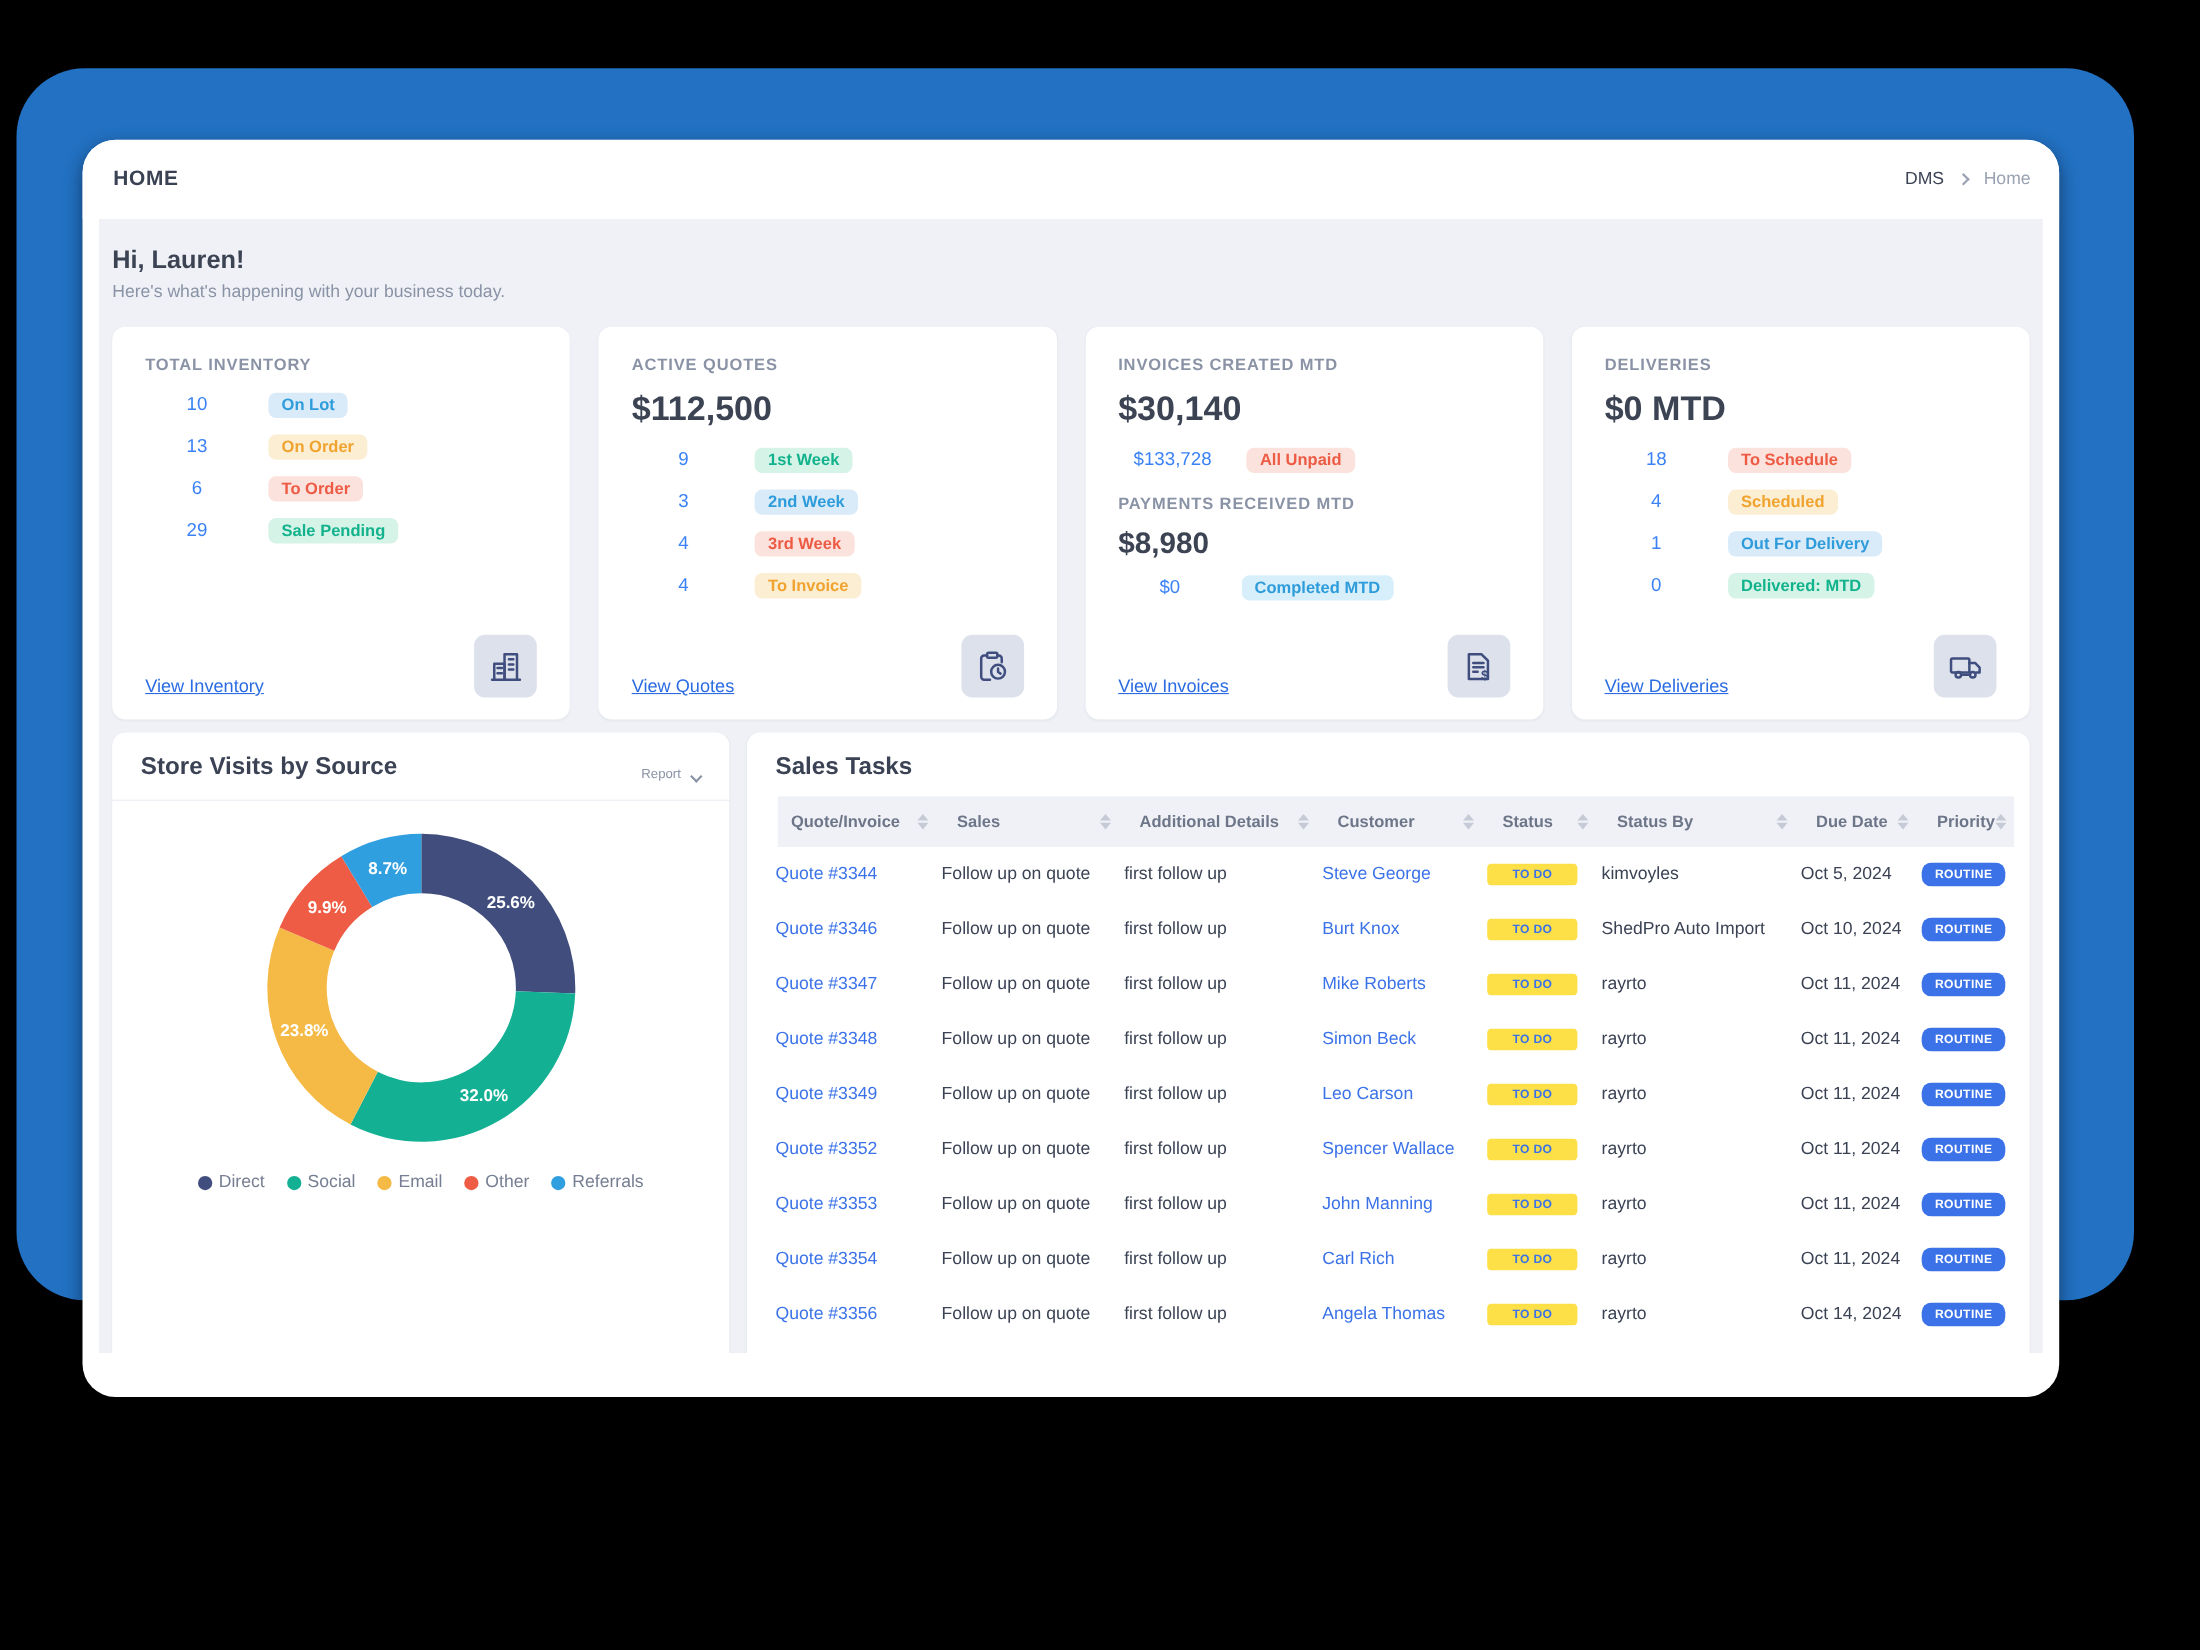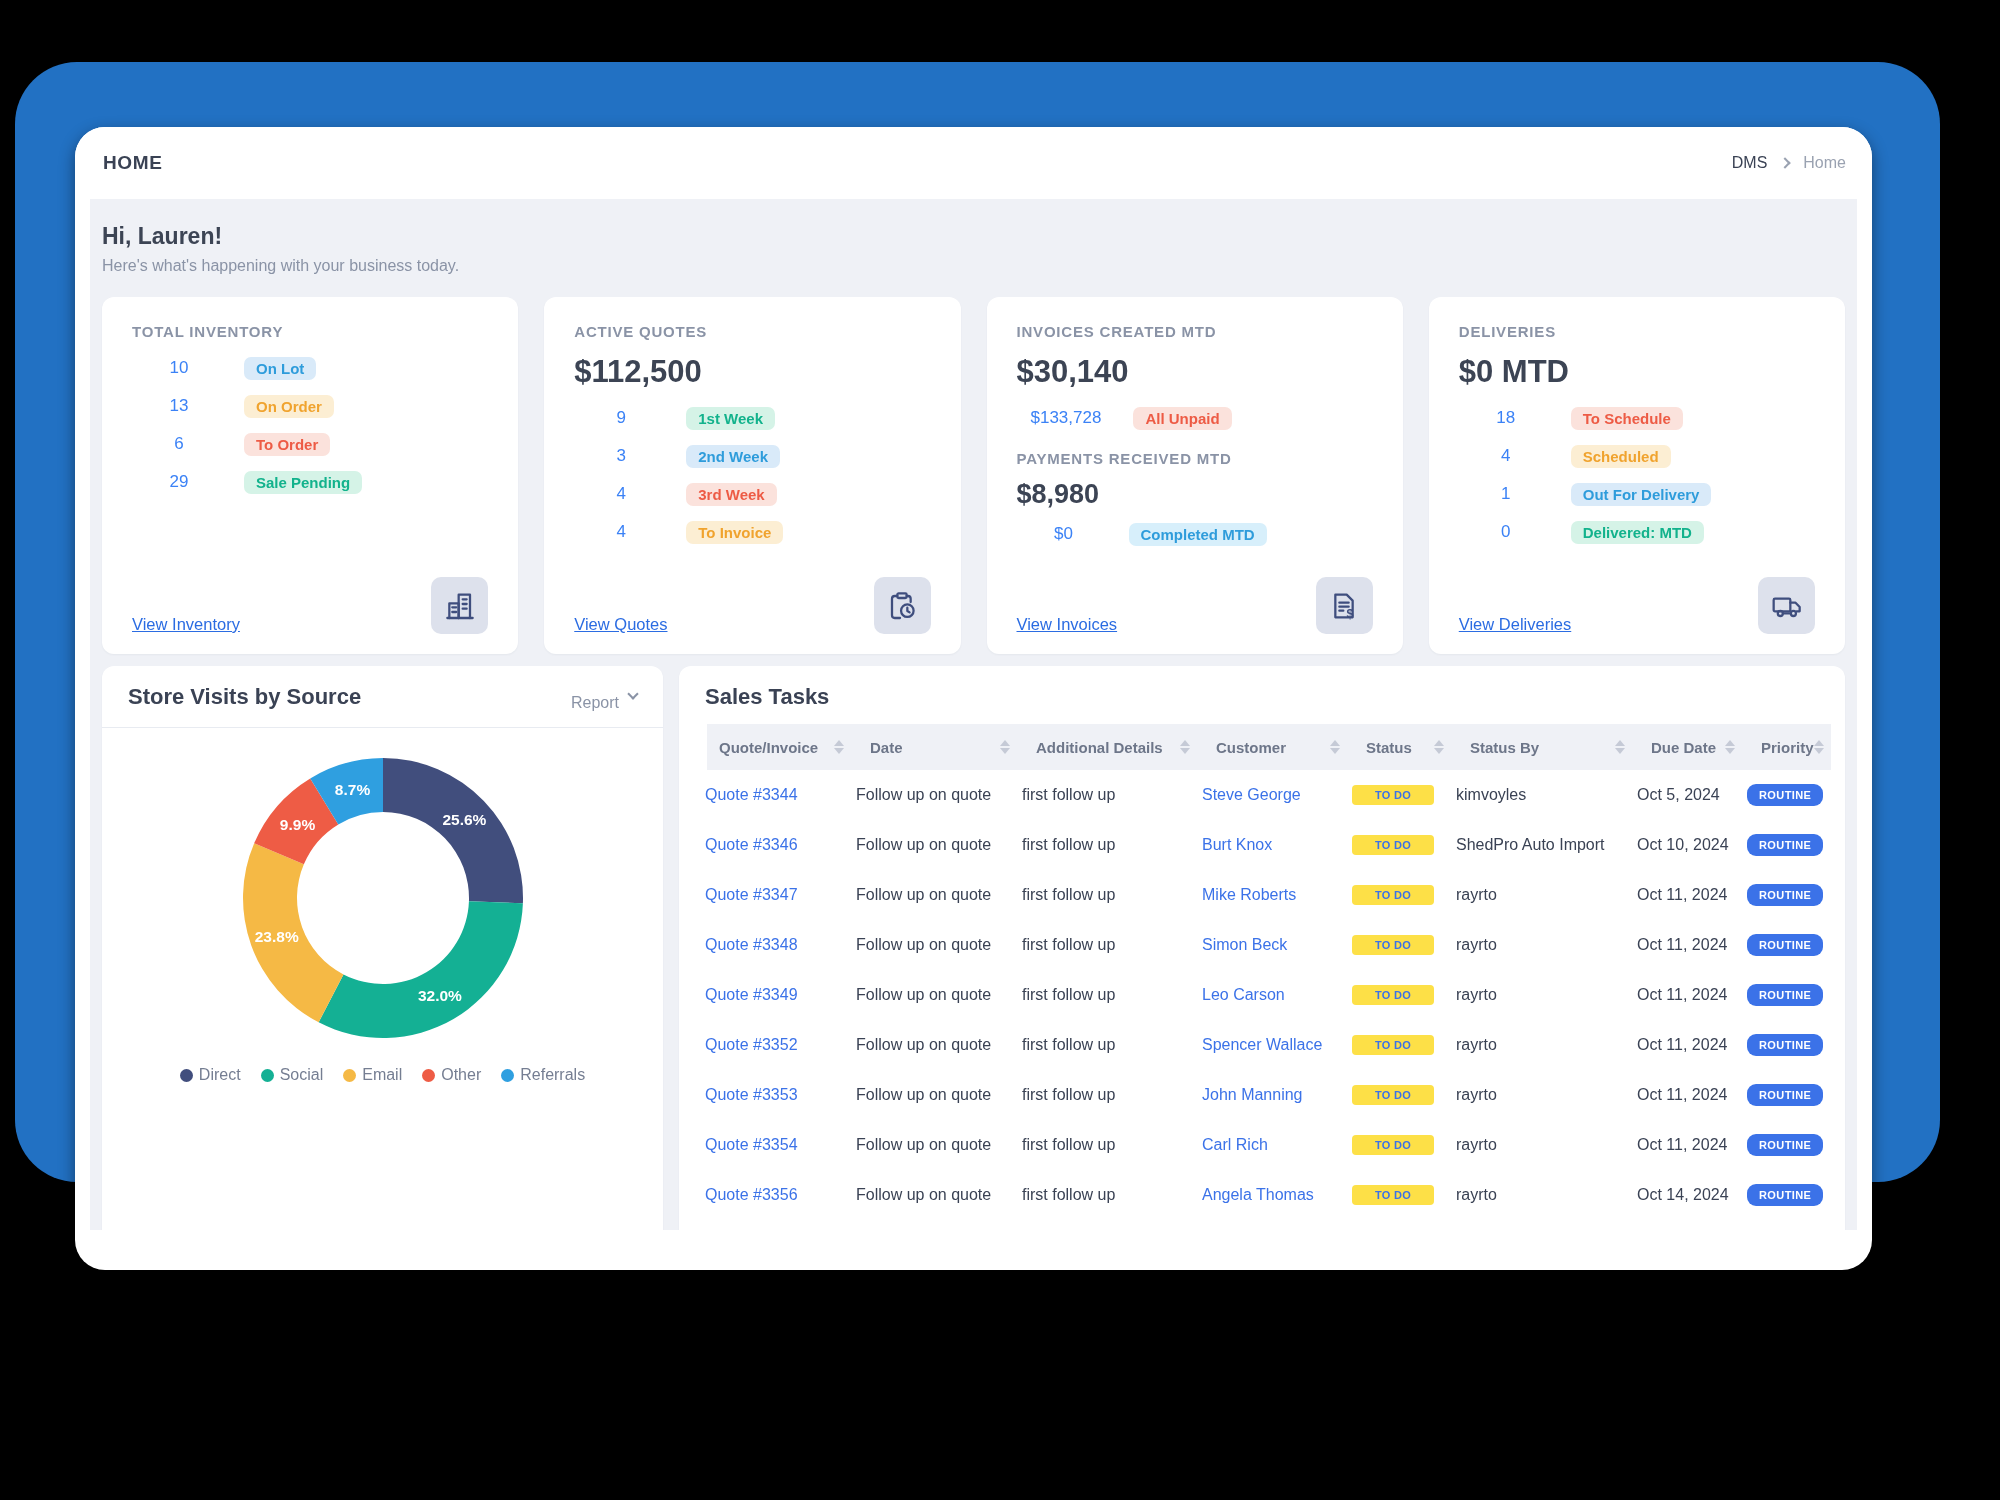--- a/index.html
+++ b/index.html
@@ -60,21 +60,21 @@
   .stat-bottom { margin-top:auto; display:flex; align-items:flex-end; justify-content:space-between; }
   .card-link { color:#2b6ce2; font-size:16.5px; text-decoration:underline; cursor:pointer; }
   .icon-tile { width:57px; height:57px; border-radius:10px; background:#dde1ec; display:flex; align-items:center; justify-content:center; }
   .icon-tile svg { width:32px; height:32px; stroke:#3f4e7e; fill:none; stroke-width:1.7; stroke-linecap:round; stroke-linejoin:round; }
 
   .panels-row { position:absolute; left:12px; right:12px; top:467px; bottom:0; display:flex; gap:16px; }
   .panel { background:#fff; border-radius:12px 12px 0 0; box-shadow:0 1px 2px rgba(40,50,80,.05); }
   .chart-panel { width:561px; flex:none; display:flex; flex-direction:column; }
   .panel-header { height:62px; display:flex; align-items:center; justify-content:space-between; padding:0 26px; border-bottom:1px solid #e8ebf1; }
   .panel-title { font-size:22px; font-weight:700; color:#3a4254; }
-  .report-ctl { display:flex; align-items:flex-start; gap:10px; font-size:16px; color:#8a93a6; cursor:pointer;margin-top:12px; }
+  .report-ctl { display:flex; align-items:flex-end; gap:10px; font-size:12px; color:#8a93a6; cursor:pointer;margin-top:12px; }
   .donut-wrap { margin:24px auto 0; width:292px; height:292px; }
   .donut-label { font-size:15.5px; font-weight:700; fill:#fff; text-anchor:middle; }
   .legend { display:flex; justify-content:center; gap:20px; margin-top:22px; }
   .legend-item { display:flex; align-items:center; gap:6px; font-size:16px; color:#757e92; }
   .legend-dot { width:13px; height:13px; border-radius:50%; display:inline-block; }
 
   .tasks-panel { flex:1; overflow:hidden; }
   .tasks-title { padding:18px 26px 14px; font-size:22px; font-weight:700; color:#3a4254; }
   .t-head, .t-row { display:grid; grid-template-columns:151px 166px 180px 150px 104px 181px 110px 1fr; align-items:center; margin:0 14px; }
   .t-head { background:#eff1f6; height:46px;margin-left:28px; }
@@ -302,21 +302,21 @@
         <div class="tasks-title">Sales Tasks</div>
         <div class="t-head" id="tasks-head">
             <div class="th">
               <span>Quote/Invoice</span>
       <span class="sort">
                 <i class="up"></i>
                 <i class="dn"></i>
               </span>
             </div>
             <div class="th">
-              <span>Date</span>
+              <span>Sales</span>
       <span class="sort">
                 <i class="up"></i>
                 <i class="dn"></i>
               </span>
             </div>
             <div class="th">
               <span>Additional Details</span>
       <span class="sort">
                 <i class="up"></i>
                 <i class="dn"></i>

